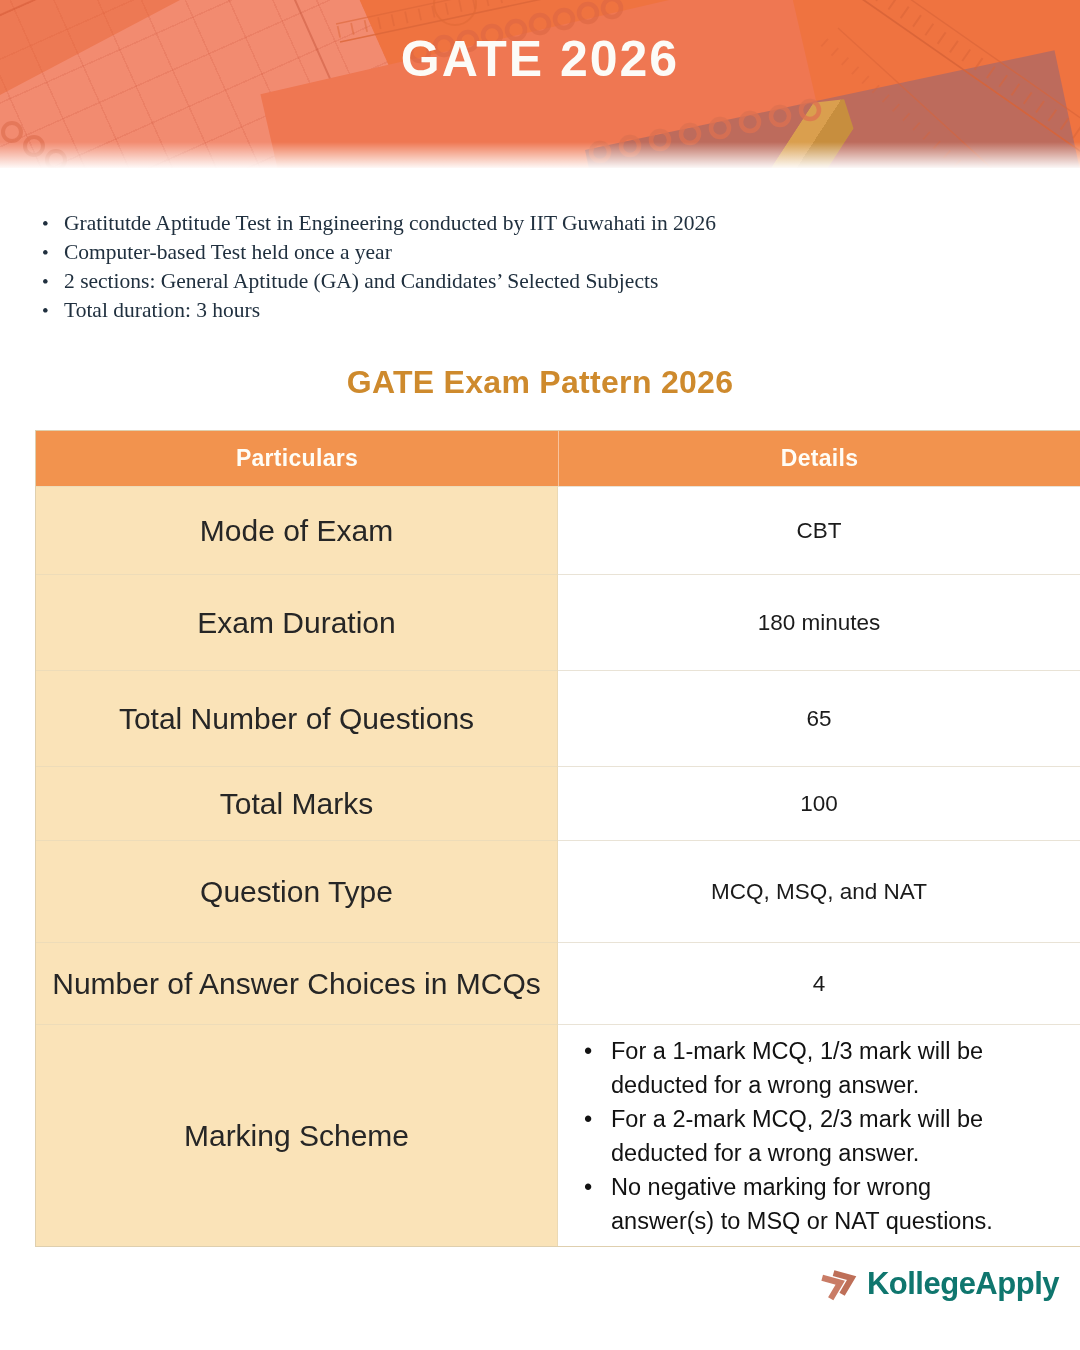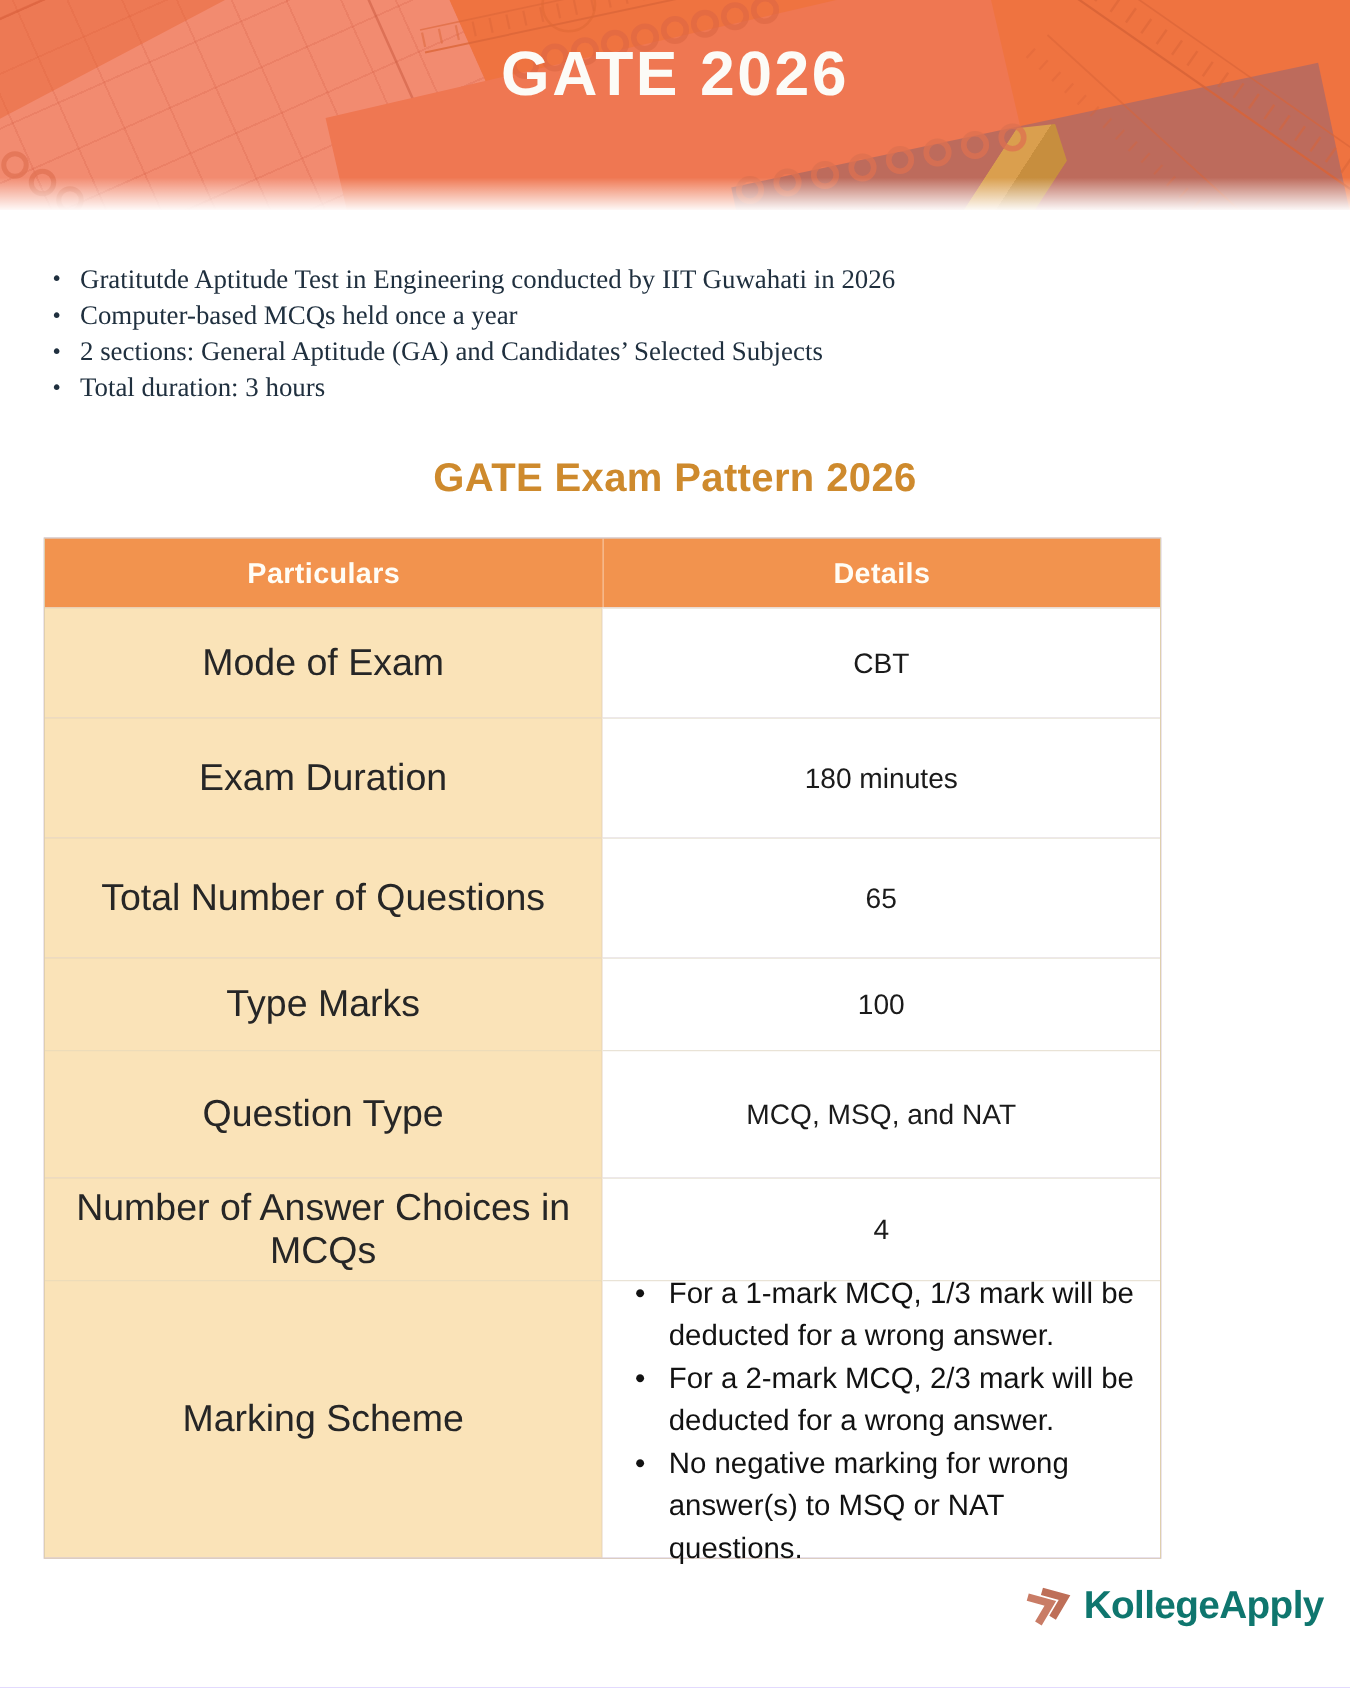--- a/index.html
+++ b/index.html
@@ -71,22 +71,22 @@
 
   
   .section-title {
     position:absolute; top:364px; left:0; width:100%; margin:0;
     text-align:center; color:#CE8A2D;
     font-size:32px; font-weight:800; letter-spacing:.3px;
   }
 
   
   .pattern-table {
-    position:absolute; left:35px; top:430px; width:894px;
-    border:1px solid #DFCFAE; box-sizing:border-box; background:#c4b5fd;
+    position:absolute; left:35px; top:430px; width:1046px;
+    border:1px solid #DFCFAE; box-sizing:border-box; background:#fef9c3;
   }
   .thead { display:grid; grid-template-columns:1fr 1fr; height:55px; background:#F2934E; }
   .th {
     display:flex; align-items:center; justify-content:center;
     color:#FFFDF6; font-size:23px; font-weight:700; letter-spacing:.3px;
   }
   .th-details { border-left:1px solid rgba(255,255,255,.45); }
   .trow { display:grid; grid-template-columns:1fr 1fr; }
   .cell-l {
     background:#FAE3B8; border-top:1px solid #EDDCB9; border-right:1px solid #EBD9B4;
@@ -171,21 +171,21 @@
   <h1 class="banner-title">GATE 2026</h1>
 </header>
 
 <ul class="intro-list">
   <li>
     <span class="bullet">•</span>
     <span>Gratitutde Aptitude Test in Engineering conducted by IIT Guwahati in 2026</span>
   </li>
   <li>
     <span class="bullet">•</span>
-    <span>Computer-based MCQs held once a year</span>
+    <span>Computer-based Test held once a year</span>
   </li>
   <li>
     <span class="bullet">•</span>
     <span>2 sections: General Aptitude (GA) and Candidates’ Selected Subjects</span>
   </li>
   <li>
     <span class="bullet">•</span>
     <span>Total duration: 3 hours</span>
   </li>
 </ul>
@@ -204,21 +204,21 @@
   </div>
   <div class="trow">
     <div class="cell-l h96">Exam Duration</div>
     <div class="cell-r h96">180 minutes</div>
   </div>
   <div class="trow">
     <div class="cell-l h96">Total Number of Questions</div>
     <div class="cell-r h96">65</div>
   </div>
   <div class="trow">
-    <div class="cell-l h74">Type Marks</div>
+    <div class="cell-l h74">Total Marks</div>
     <div class="cell-r h74">100</div>
   </div>
   <div class="trow">
     <div class="cell-l h102">Question Type</div>
     <div class="cell-r h102">MCQ, MSQ, and NAT</div>
   </div>
   <div class="trow">
     <div class="cell-l h82">Number of Answer Choices in MCQs</div>
     <div class="cell-r h82">4</div>
   </div>

